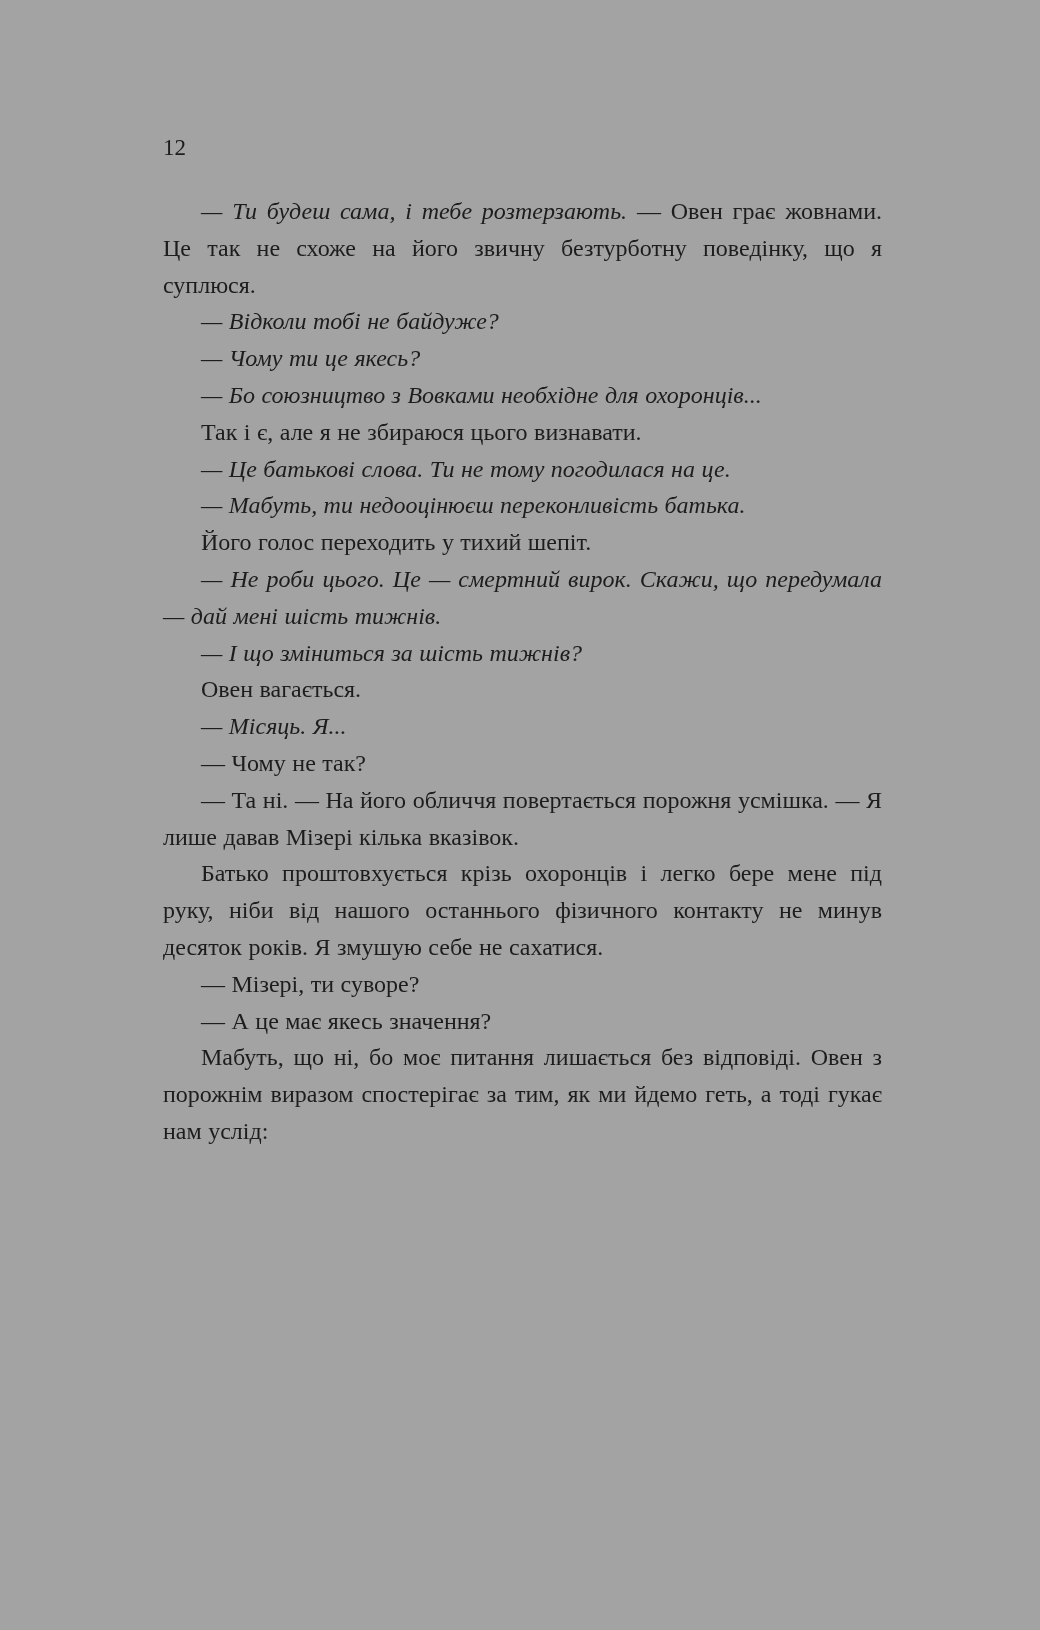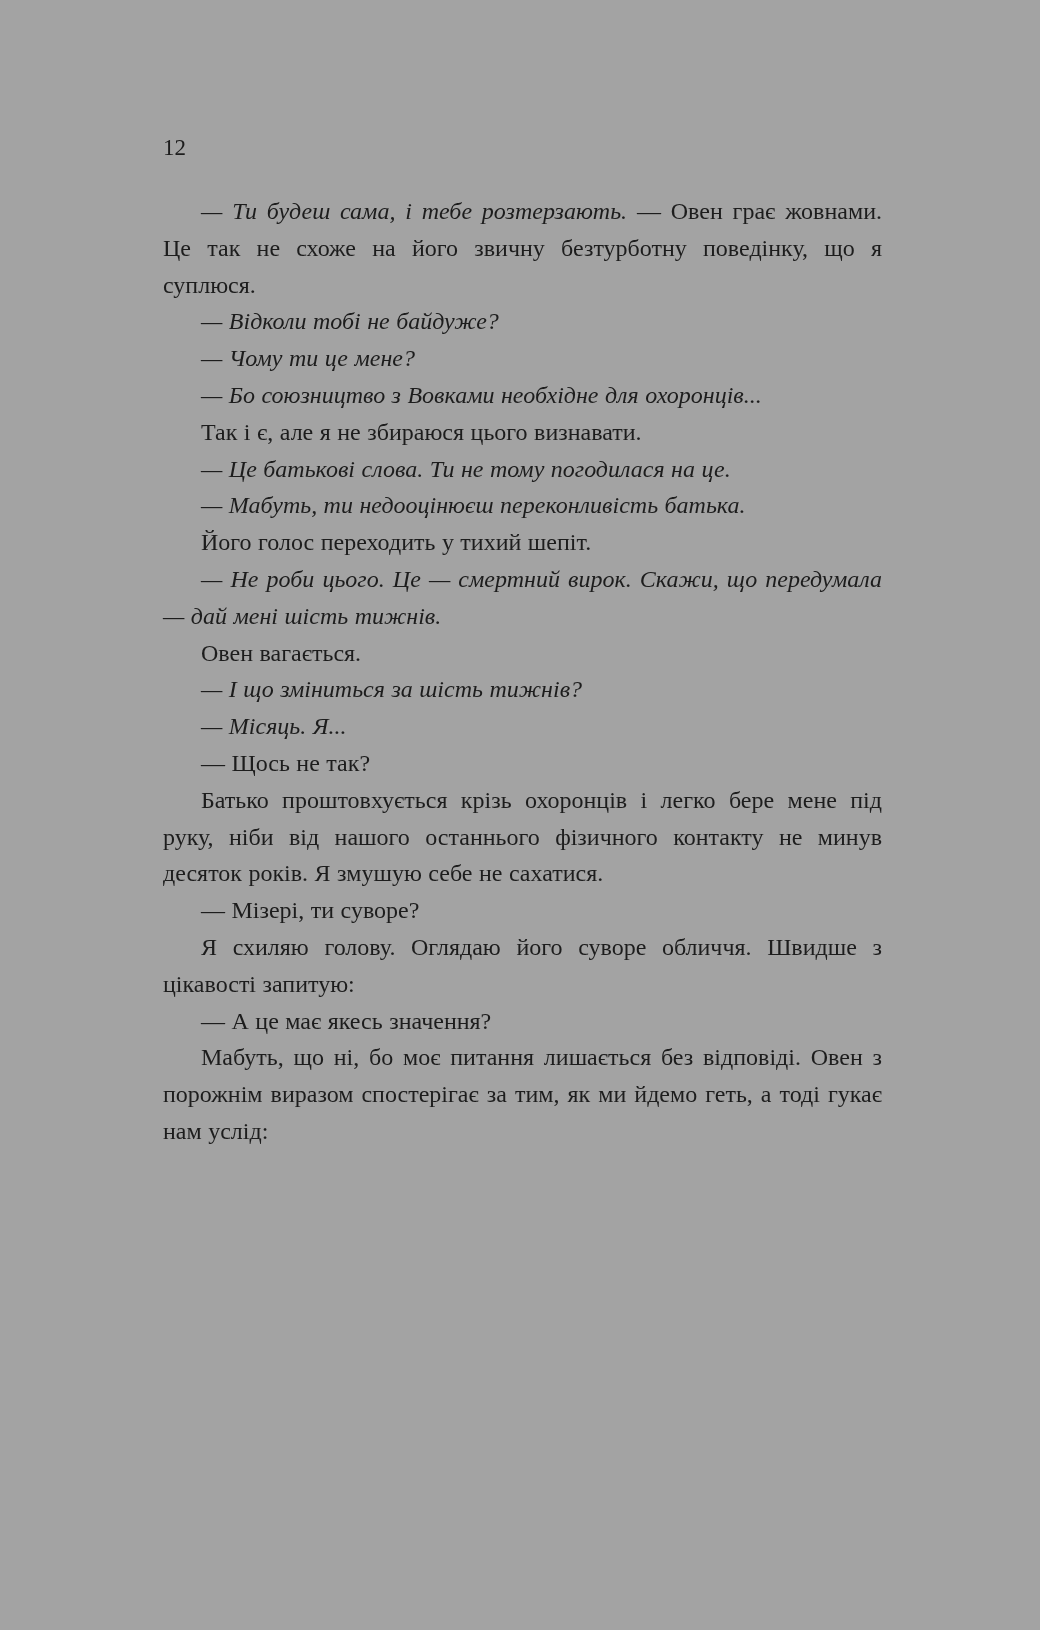--- a/index.html
+++ b/index.html
@@ -46,30 +46,30 @@
     }
   </style>
 </head>
 <body>
 
 <div class="page">
   <div class="page-number">12</div>
   <div class="text-block">
       <p><em>— Ти будеш сама, і тебе розтерзають. </em><span>— Овен грає жовнами. Це так не схоже на його звичну безтурботну поведінку, що я суплюся.</span></p>
       <p><em>— Відколи тобі не байдуже?</em></p>
-      <p><em>— Чому ти це мене?</em></p>
+      <p><em>— Чому ти це якесь?</em></p>
       <p><em>— Бо союзництво з Вовками необхідне для охоронців...</em></p>
       <p><span>Так і є, але я не збираюся цього визнавати.</span></p>
       <p><em>— Це батькові слова. Ти не тому погодилася на це.</em></p>
       <p><em>— Мабуть, ти недооцінюєш переконливість батька.</em></p>
       <p><span>Його голос переходить у тихий шепіт.</span></p>
       <p><em>— Не роби цього. Це — смертний вирок. Скажи, що передумала — дай мені шість тижнів.</em></p>
+      <p><em>— І що зміниться за шість тижнів?</em></p>
       <p><span>Овен вагається.</span></p>
-      <p><em>— І що зміниться за шість тижнів?</em></p>
       <p><em>— Місяць. Я...</em></p>
-      <p><span>— Щось не так?</span></p>
+      <p><span>— Чому не так?</span></p>
+      <p><span>— Та ні. — На його обличчя повертається порожня усмішка. — Я лише давав Мізері кілька вказівок.</span></p>
       <p><span>Батько проштовхується крізь охоронців і легко бере мене під руку, ніби від нашого останнього фізичного контакту не минув десяток років. Я змушую себе не сахатися.</span></p>
       <p><span>— Мізері, ти суворе?</span></p>
-      <p><span>Я схиляю голову. Оглядаю його суворе обличчя. Швидше з цікавості запитую:</span></p>
       <p><span>— А це має якесь значення?</span></p>
       <p><span>Мабуть, що ні, бо моє питання лишається без відповіді. Овен з порожнім виразом спостерігає за тим, як ми йдемо геть, а тоді гукає нам услід:</span></p>
     </div>
 </div>
 
 </body></html>

